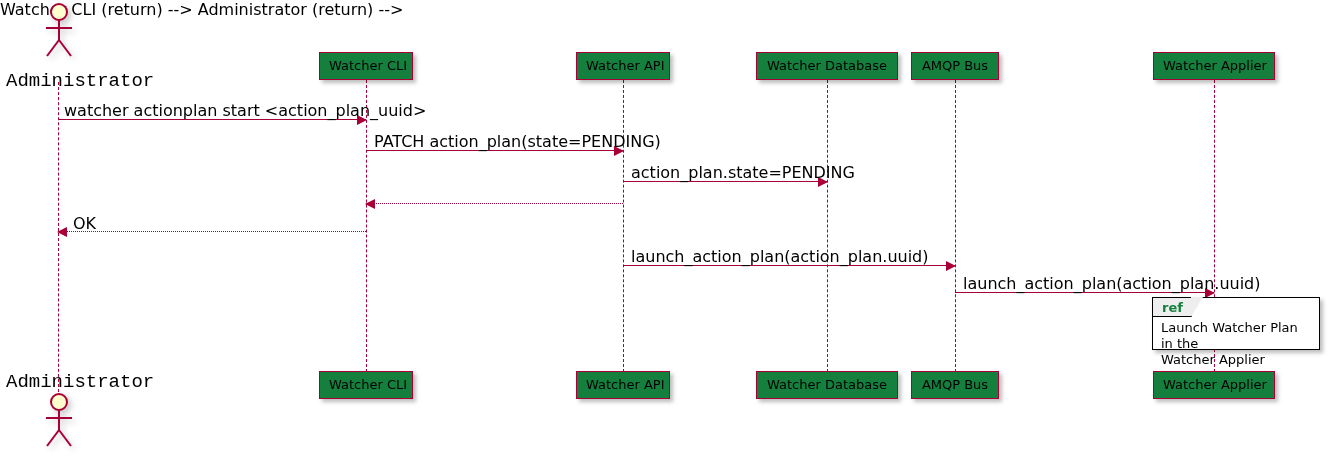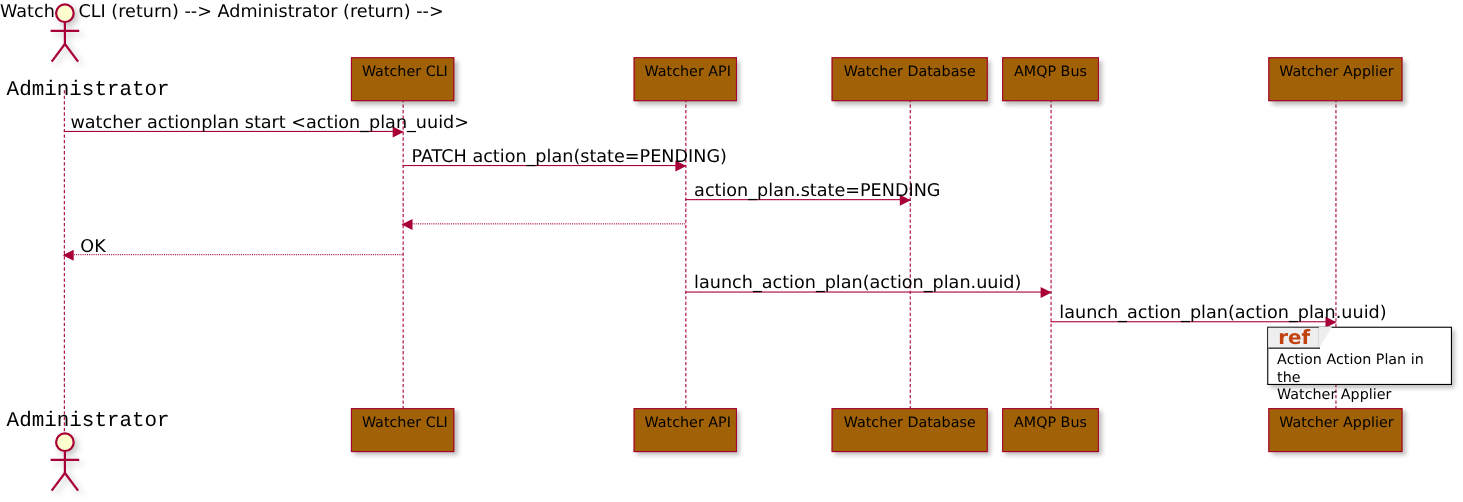--- a/index.html
+++ b/index.html
@@ -11,22 +11,22 @@
 
   
   .lifeline{
     position:absolute;width:0;border-left:1px dashed #A80036;
     z-index:1;
   }
 
   
   .pbox{
     position:absolute;box-sizing:border-box;
-    background:#a16207;border:1px solid #A80036;
-    height:40px;line-height:26px;
+    background:#15803d;border:1px solid #A80036;
+    height:28px;line-height:26px;
     text-align:center;white-space:nowrap;
     font-size:13px;color:#000000;
     box-shadow:3px 3px 4px rgba(0,0,0,.26);
     z-index:5;padding:0 9px;
   }
 
   
   .actor{position:absolute;z-index:5;}
   .actor svg{display:block;filter:drop-shadow(3px 3px 3px rgba(0,0,0,.22));}
   .actor-label{
@@ -54,21 +54,21 @@
   .ref-box{
     position:absolute;box-sizing:border-box;
     background:#FFFFFF;border:1.5px solid #000000;
     box-shadow:3px 3px 4px rgba(0,0,0,.26);
     z-index:6;
   }
   .ref-tab{
     position:absolute;left:0;top:0;height:19px;
     background:#EEEEEE;
     border-right:1.5px solid #000000;border-bottom:1.5px solid #000000;
-    font-size:18px;font-weight:bold;color:#c2410c;
+    font-size:13px;font-weight:bold;color:#15803d;
     line-height:19px;padding:0 8px 0 9px;
     box-sizing:border-box;
   }
   .ref-tab:after{
     content:"";position:absolute;right:-12px;top:-1.5px;
     width:0;height:0;
     border-top:20.5px solid #EEEEEE;
     border-right:12px solid transparent;
   }
   .ref-body{
@@ -177,18 +177,18 @@
     <div class="head right"></div>
   </div>
   <div class="msg-label" style="left:963px; top:274px;">launch_action_plan(action_plan.uuid)</div>
 
   
   <div class="ref-box" style="left:1152px; top:297px; width:168px; height:53px;">
     <div class="ref-tab">
       <span>ref</span>
     </div>
     <div class="ref-body">
-      <div>Action Action Plan in the</div>
+      <div>Launch Watcher Plan in the</div>
       <div>Watcher Applier</div>
     </div>
   </div>
 
 </div>
 
 </body></html>

